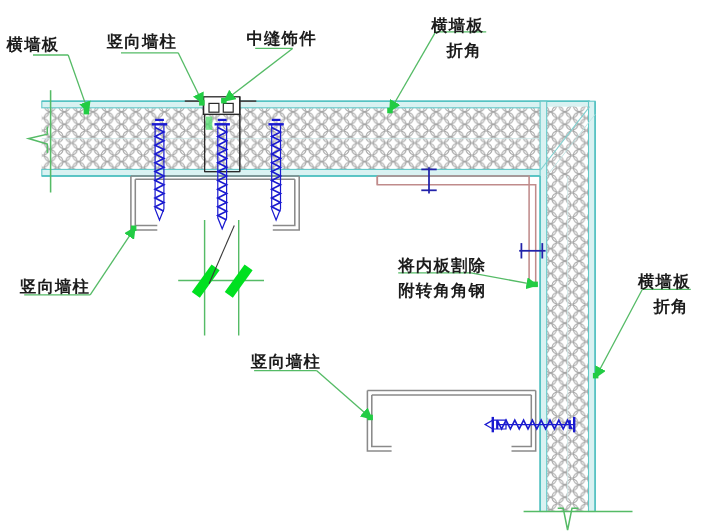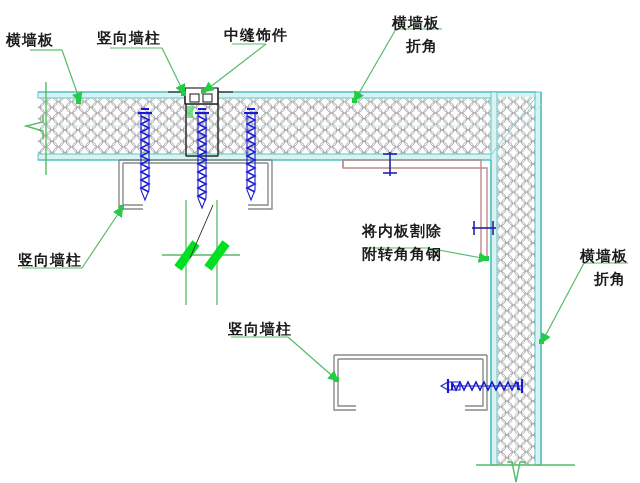--- a/index.html
+++ b/index.html
@@ -244,21 +244,21 @@
 
   <div class="lbl" style="left:224px; top:25px;">
     <span>中缝饰件</span>
   </div>
 
   <div class="lbl two-line" style="left:392px; top:12px;">
     <span>横墙板</span>
     <span class="l2">折角</span>
   </div>
 
-  <div class="lbl two-line" style="left:362px; top:220px;">
+  <div class="lbl two-line" style="left:362px; top:230px;">
     <span>将内板割除</span>
     <span class="l2" style="padding-left:0;text-align:center;">附转角角钢</span>
   </div>
 
   <div class="lbl" style="left:18px; top:250px;">
     <span>竖向墙柱</span>
   </div>
 
   <div class="lbl" style="left:228px; top:319px;">
     <span>竖向墙柱</span>

